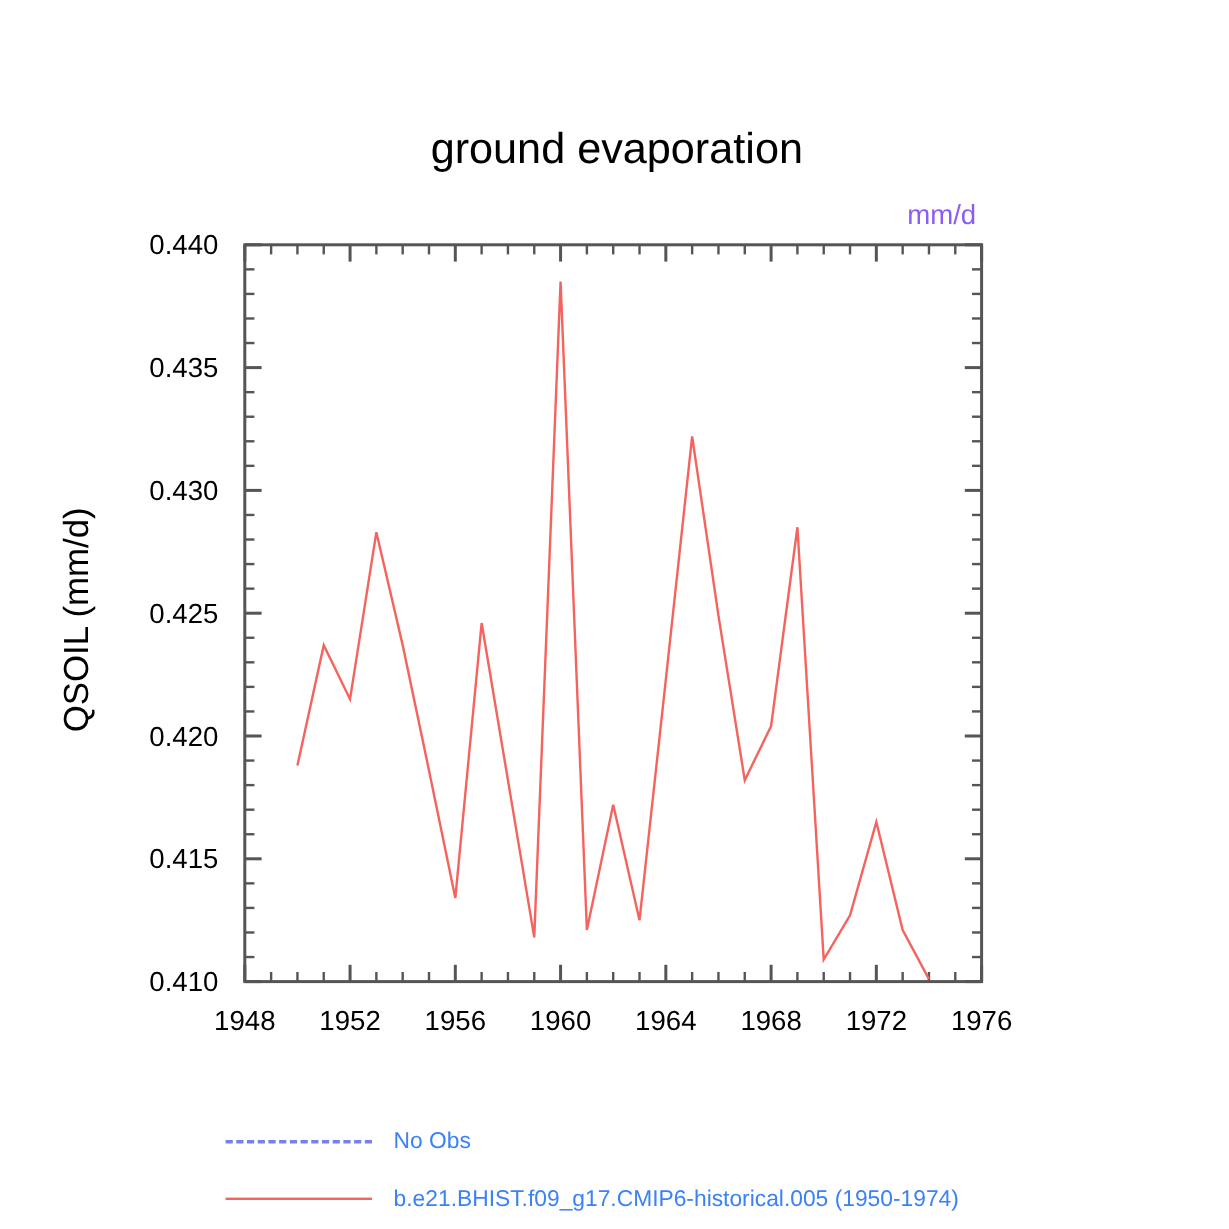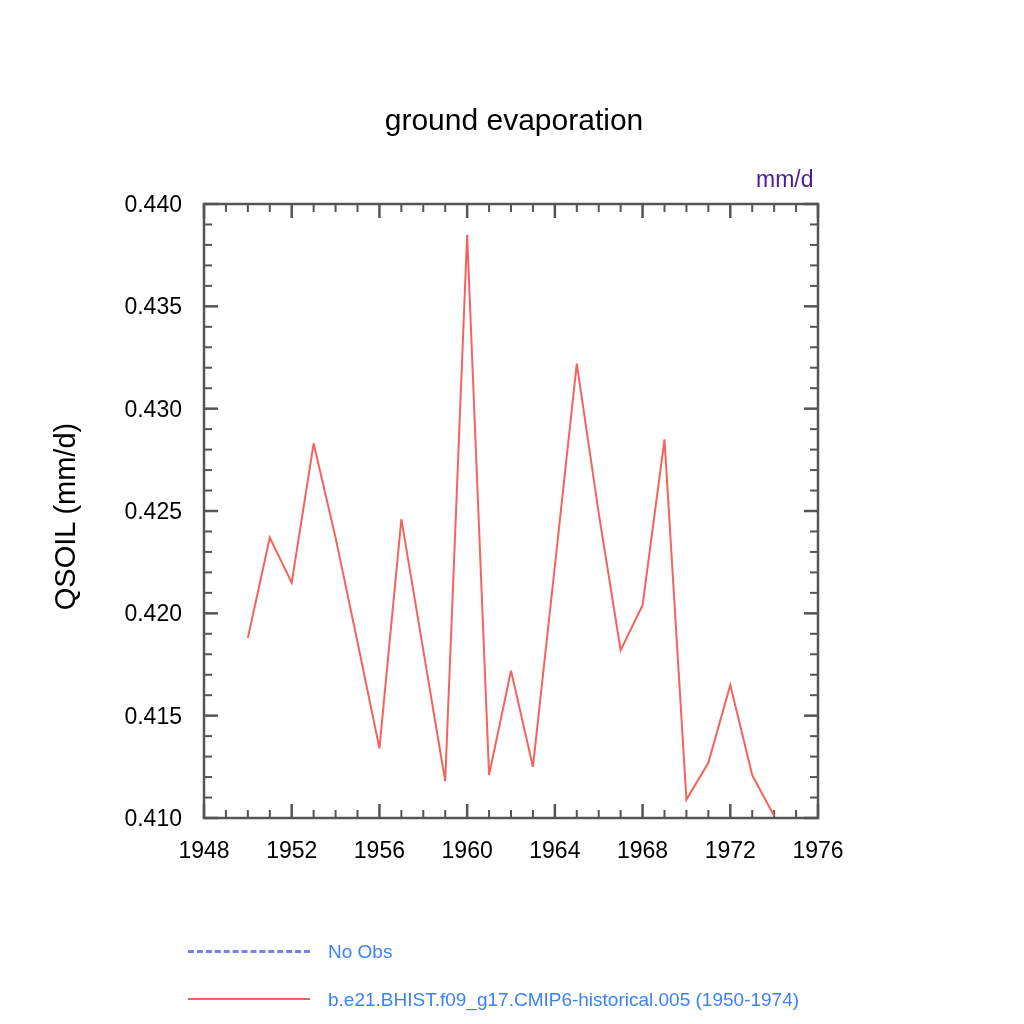--- a/index.html
+++ b/index.html
@@ -10,32 +10,32 @@
     color:#000000;
     overflow:hidden;
     position:relative;
   }
   #stage{position:absolute;left:0;top:0;width:1024px;height:1024px;}
 
   .chart-title{
     position:absolute;
     left:0;top:103px;width:1024px;
     text-align:center;
-    font-size:30px;
+    font-size:36px;
     letter-spacing:0px;
     color:#000;
   }
   
   .chart-title span{display:inline-block;transform:translateX(2px);}
 
   .unit-label{
     position:absolute;
     left:756px;top:166px;
     font-size:23px;
-    color:#4c1d95;
+    color:#8b5cf6;
     white-space:nowrap;
   }
 
   .ylabel{
     position:absolute;
     left:-65px;top:500px;
     width:260px;
     text-align:center;
     font-size:29px;
     transform:rotate(-90deg);

